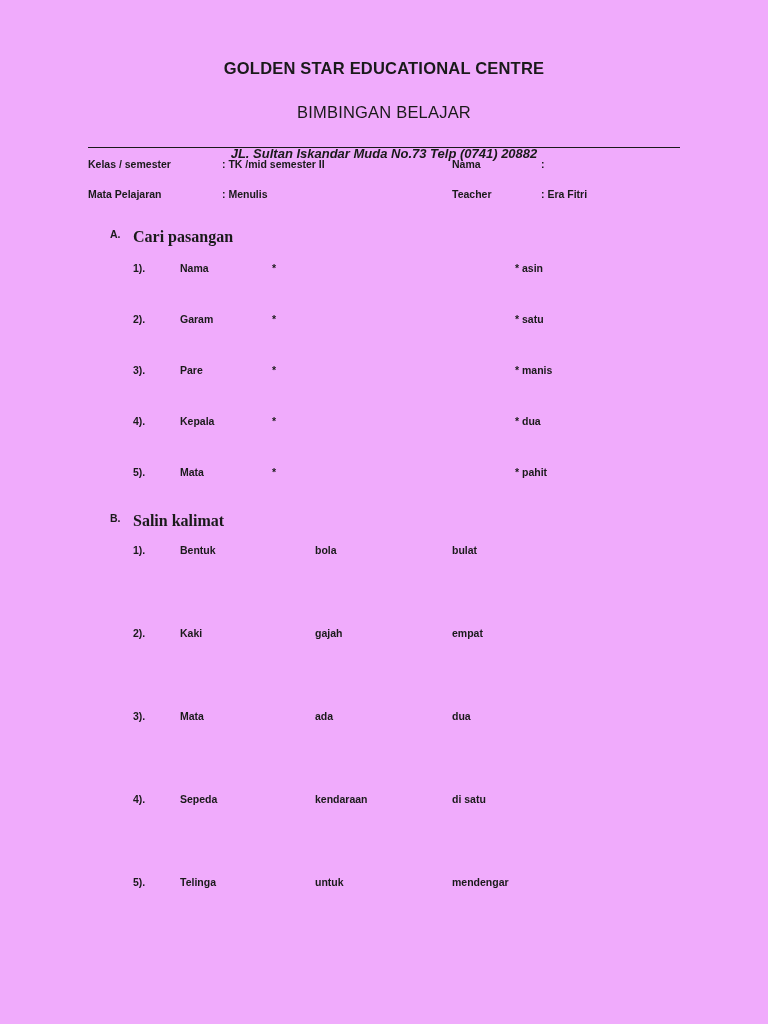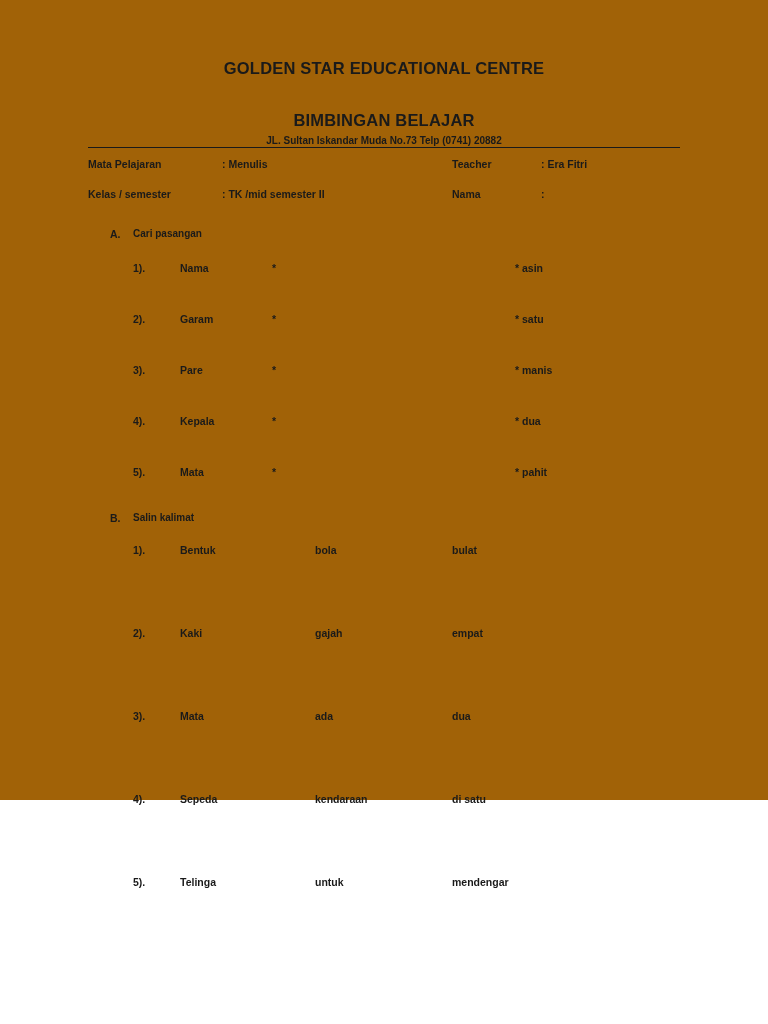--- a/index.html
+++ b/index.html
@@ -14,53 +14,54 @@
     position: relative;
     font-family: "Liberation Sans", sans-serif;
     color: #1a1a1a;
     overflow: hidden;
   }
 
   .page {
     position: absolute;
     left: 0; top: 0;
     width: 768px;
-    height: 800px;
-    background: #a16207;
+    height: 1024px;
+    background: #f0abfc;
   }
 
   
   .header {
     position: absolute;
     left: 88px;
     top: 58px;
     width: 592px;
     text-align: center;
   }
   .header-title-1 {
     font-size: 16.5px;
     font-weight: bold;
     letter-spacing: 0.2px;
     line-height: 20px;
     white-space: nowrap;
   }
   .header-title-2 {
     font-size: 16.5px;
-    font-weight: bold;
+    font-weight: normal;
     letter-spacing: 0.2px;
     line-height: 20px;
-    margin-top: 32px;
+    margin-top: 24px;
     white-space: nowrap;
   }
   .header-address {
-    font-size: 10px;
+    font-size: 13px;
     font-weight: bold;
     line-height: 14px;
-    margin-top: 4px;
-    white-space: nowrap;
+    margin-top: 25px;
+    white-space: nowrap;
+    font-style: italic;
   }
   .header-rule {
     position: absolute;
     left: 88px;
     top: 147px;
     width: 592px;
     height: 0;
     border-top: 1.6px solid #1a1a1a;
   }
 
@@ -103,23 +104,24 @@
   }
   .section-letter {
     position: absolute;
     left: 110px;
     font-size: 10.5px;
     font-weight: bold;
   }
   .section-title {
     position: absolute;
     left: 133px;
-    font-size: 10px;
-    font-weight: bold;
-    white-space: nowrap;
+    font-size: 16px;
+    font-weight: bold;
+    white-space: nowrap;
+    font-family: Liberation Serif, serif;
   }
 
   .q-row {
     position: relative;
     font-size: 10.5px;
     font-weight: bold;
   }
   .q-num {
     position: absolute;
     left: 133px;
@@ -169,33 +171,33 @@
   <div class="header">
     <div class="header-title-1">GOLDEN STAR EDUCATIONAL CENTRE</div>
     <div class="header-title-2">BIMBINGAN BELAJAR</div>
     <div class="header-address">JL. Sultan Iskandar Muda No.73 Telp (0741) 20882</div>
   </div>
   <div class="header-rule"></div>
 
   <div class="info">
 
     <div class="info-row">
+      <span class="info-label col-a-label">Kelas / semester</span>
+      <span class="info-value col-a-value">: TK /mid semester  II</span>
+      <span class="info-label col-b-label">Nama</span>
+      <span class="info-value col-b-value">:</span>
+    </div>
+
+    <div class="info-row">
       <span class="info-label col-a-label">Mata Pelajaran</span>
       <span class="info-value col-a-value">: Menulis</span>
       <span class="info-label col-b-label">Teacher</span>
       <span class="info-value col-b-value">: Era Fitri</span>
     </div>
 
-    <div class="info-row">
-      <span class="info-label col-a-label">Kelas / semester</span>
-      <span class="info-value col-a-value">: TK /mid semester  II</span>
-      <span class="info-label col-b-label">Nama</span>
-      <span class="info-value col-b-value">:</span>
-    </div>
-
   </div>
 
   <div class="section" id="section-a">
     <div class="section-heading">
       <span class="section-letter">A.</span>
       <span class="section-title">Cari pasangan</span>
     </div>
     <div class="q-list">
 
       <div class="q-row">

